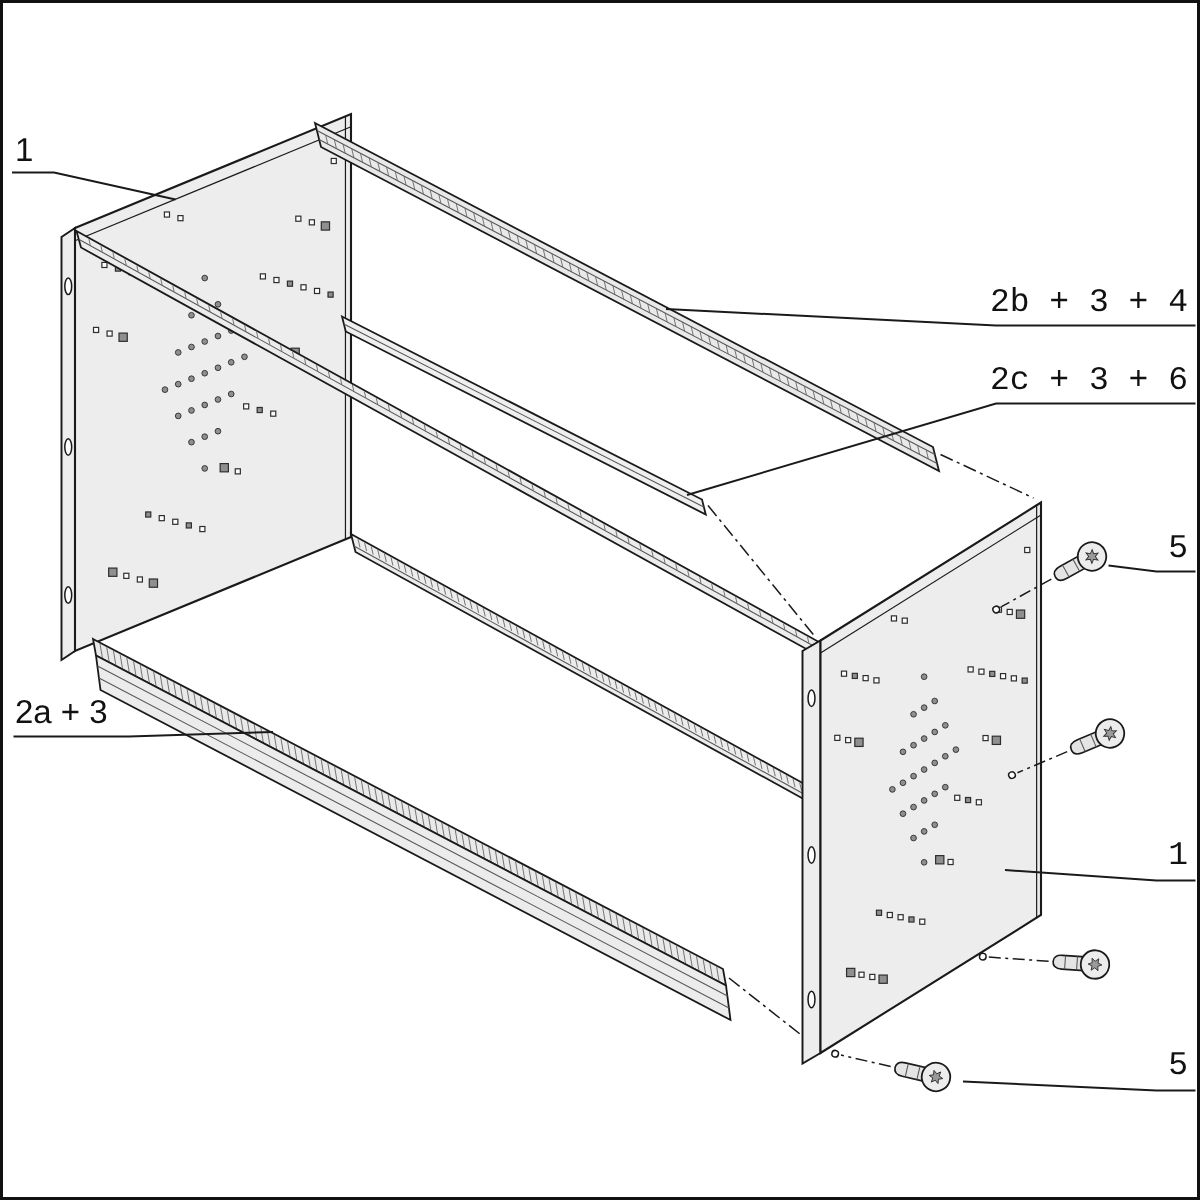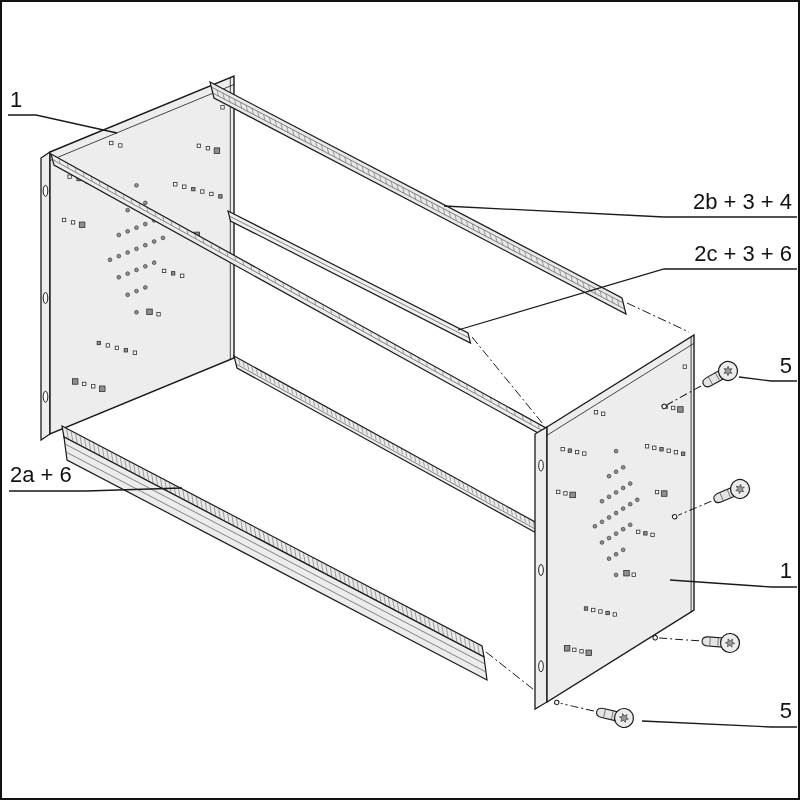--- a/index.html
+++ b/index.html
@@ -1,21 +1,21 @@
 <!DOCTYPE html>
 <html><head>
 <meta charset="utf-8">
 <style>
   html,body{margin:0;padding:0;background:#ffffff;}
   body{width:800px;height:800px;font-family:"Liberation Sans",sans-serif;}
   .stage{position:relative;width:800px;height:800px;box-sizing:border-box;
          border:2px solid #111;background:#fff;overflow:hidden;}
   .stage svg{position:absolute;left:0;top:0;}
   .lbl{position:absolute;font-size:22px;line-height:1.1;color:#111;white-space:nowrap;}
-  .r{right:6px;text-align:right;}
+  .r{right:6px;text-align:right;font-family:Liberation Mono, monospace;}
 </style>
 </head>
 <body>
 
 <div class="stage">
   <svg id="dwg" width="800" height="800" viewBox="0 0 800 800">
       <g>
         <polygon points="39.0,156.0 39.0,438.0 48.0,432.0 48.0,150.0" fill="#ededed" stroke="#1a1a1a" stroke-width="1.3"></polygon>
         <ellipse cx="43.5" cy="188.84" rx="2.3" ry="5.5" fill="#fff" stroke="#1a1a1a" stroke-width="1"></ellipse>
         <ellipse cx="43.5" cy="296" rx="2.3" ry="5.5" fill="#fff" stroke="#1a1a1a" stroke-width="1"></ellipse>
@@ -518,15 +518,15 @@
         <polyline points="180.0,486.0 84.0,489.0 7.0,489.0" fill="none" stroke="#1a1a1a" stroke-width="1.3"></polyline>
         <polyline points="640.0,719.0 769.0,725.0 795.0,725.0" fill="none" stroke="#1a1a1a" stroke-width="1.3"></polyline>
       </g>
     </svg>
 
   <div class="lbl" style="left:8px;top:86px">1</div>
   <div class="lbl r" style="top:188px">2b + 3 + 4</div>
   <div class="lbl r" style="top:240px">2c + 3 + 6</div>
   <div class="lbl r" style="top:352px">5</div>
   <div class="lbl r" style="top:557px">1</div>
-  <div class="lbl" style="left:8px;top:461px">2a + 6</div>
+  <div class="lbl" style="left:8px;top:461px">2a + 3</div>
   <div class="lbl r" style="top:697px">5</div>
 </div>
 
 </body></html>

